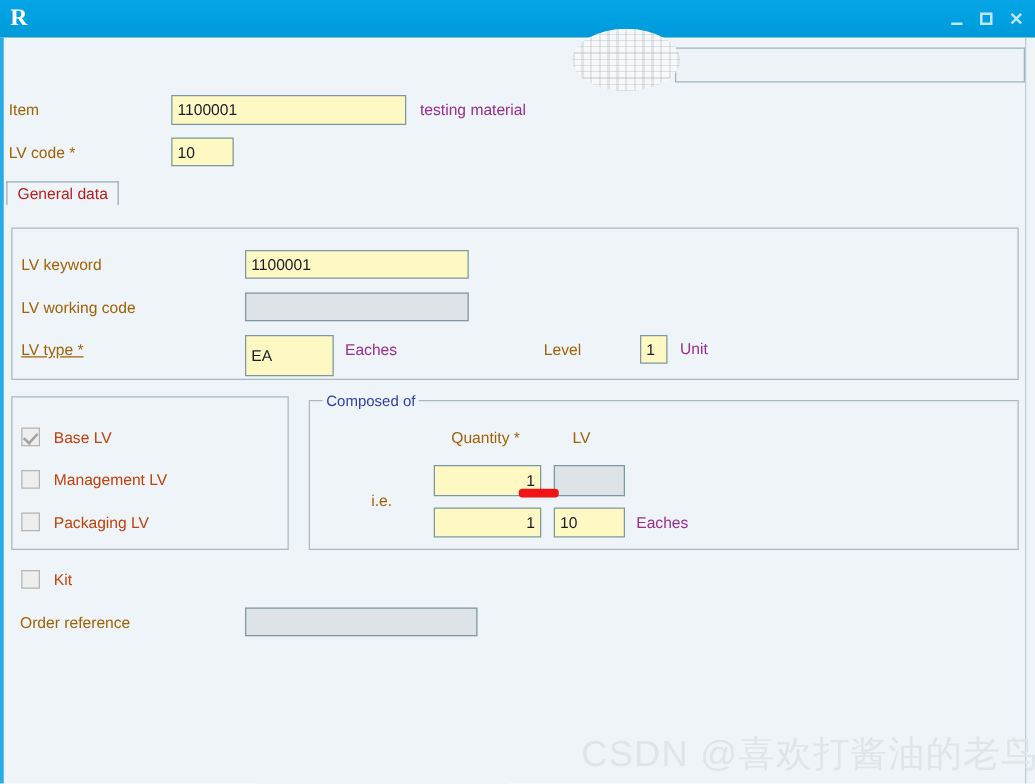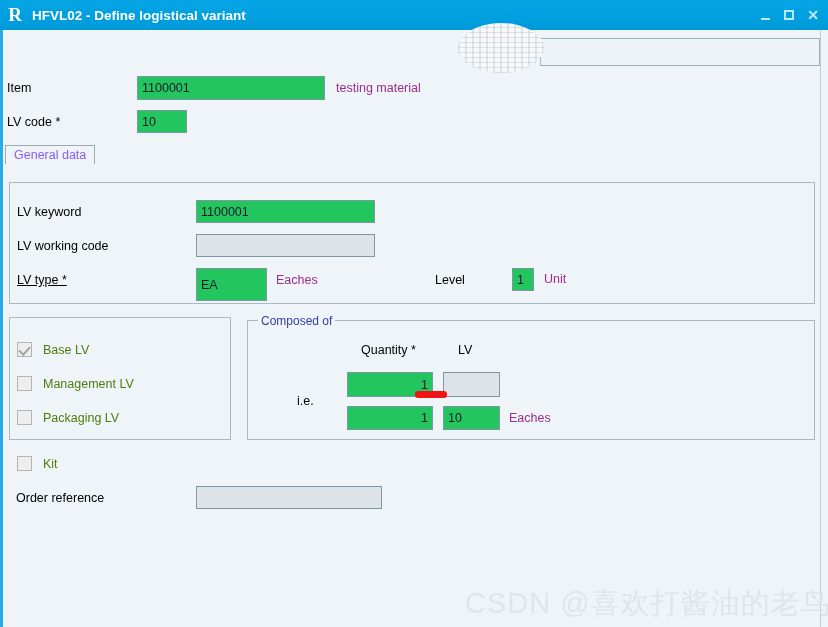--- a/index.html
+++ b/index.html
@@ -131,27 +131,27 @@
     background:
       repeating-linear-gradient(0deg, rgba(160,170,180,.30) 0px, rgba(160,170,180,.30) 1px, rgba(255,255,255,0) 1px, rgba(255,255,255,0) 5px),
       repeating-linear-gradient(90deg, rgba(150,160,172,.22) 0px, rgba(150,160,172,.22) 2px, rgba(255,255,255,0) 2px, rgba(255,255,255,0) 7px),
       #f6f8f9;
   }
 
   
   .lbl {
     position: absolute;
     font-size: 12.5px;
-    color: #000000;
+    color: #a16207;
     white-space: nowrap;
   }
 
   .tf {
     position: absolute;
-    background: #22c55e;
+    background: #fef9c3;
     border: 1px solid #7d97a5;
     box-sizing: border-box;
     font-size: 12.5px;
     color: #1b1b2c;
     font-family: "Liberation Sans", sans-serif;
     padding: 0 4px;
     display: flex;
     align-items: center;
   }
   .tf.blank { background: #dde3e6; }
@@ -170,21 +170,21 @@
     left: 5px;
     top: 145px;
     height: 20px;
     display: flex;
     align-items: flex-end;
   }
   .tab {
     height: 20px;
     padding: 0 8px;
     font-size: 12.5px;
-    color: #8b5cf6;
+    color: #b91c1c;
     background: #eef4f7;
     border: 1px solid #9aabb5;
     border-bottom: none;
     box-sizing: border-box;
     display: flex;
     align-items: center;
     white-space: nowrap;
     margin-right: -1px;
   }
   .tab.active {
@@ -237,21 +237,21 @@
     left: 3px;
     top: 1px;
     width: 5px;
     height: 9px;
     border: solid #a3a3a3;
     border-width: 0 2px 2px 0;
     transform: rotate(42deg);
   }
   .cb-label {
     font-size: 12.5px;
-    color: #4d7c0f;
+    color: #c2410c;
     margin-left: 11px;
     white-space: nowrap;
   }
 
   
   .red-mark {
     position: absolute;
     left: 415px;
     top: 391px;
     width: 32px;
@@ -272,21 +272,20 @@
     font-family: "Liberation Sans", sans-serif;
   }
 </style>
 </head>
 <body>
 
 <div id="app">
 
   <div class="titlebar">
     <div class="app-logo">R</div>
-    <div class="title-text">HFVL02 - Define logistical variant</div>
     <div class="win-controls">
       <div class="win-btn min"></div>
       <div class="win-btn max"></div>
       <div class="win-btn close">✕</div>
     </div>
   </div>
 
   <div class="left-rail"></div>
   <div class="right-edge"></div>
 

